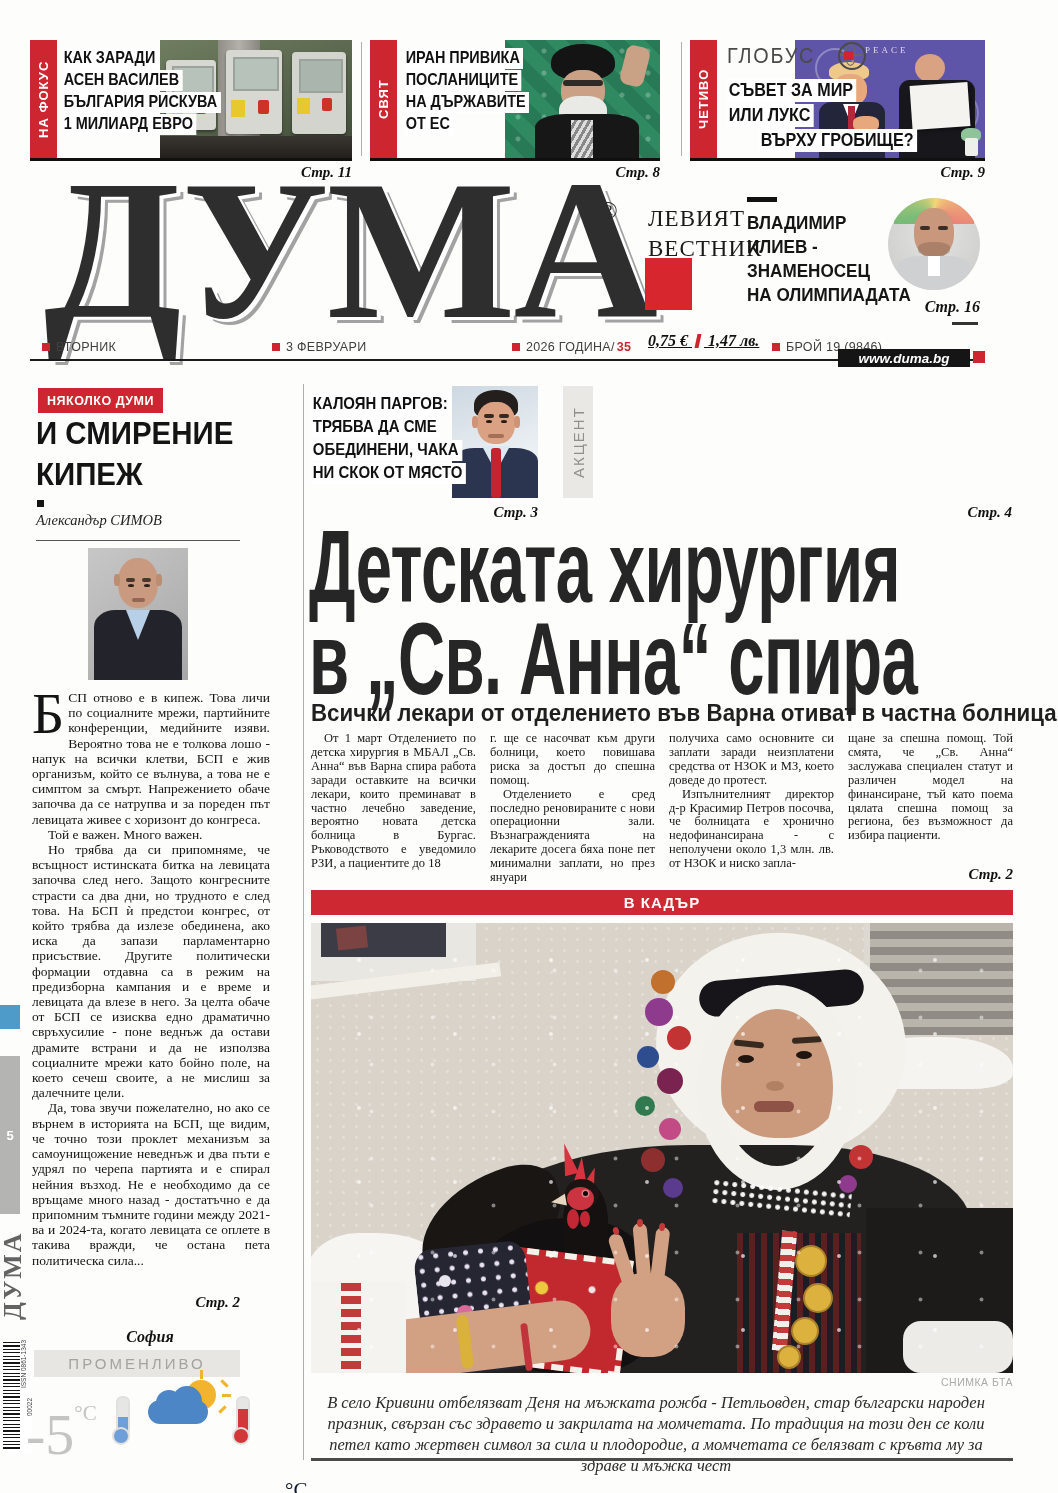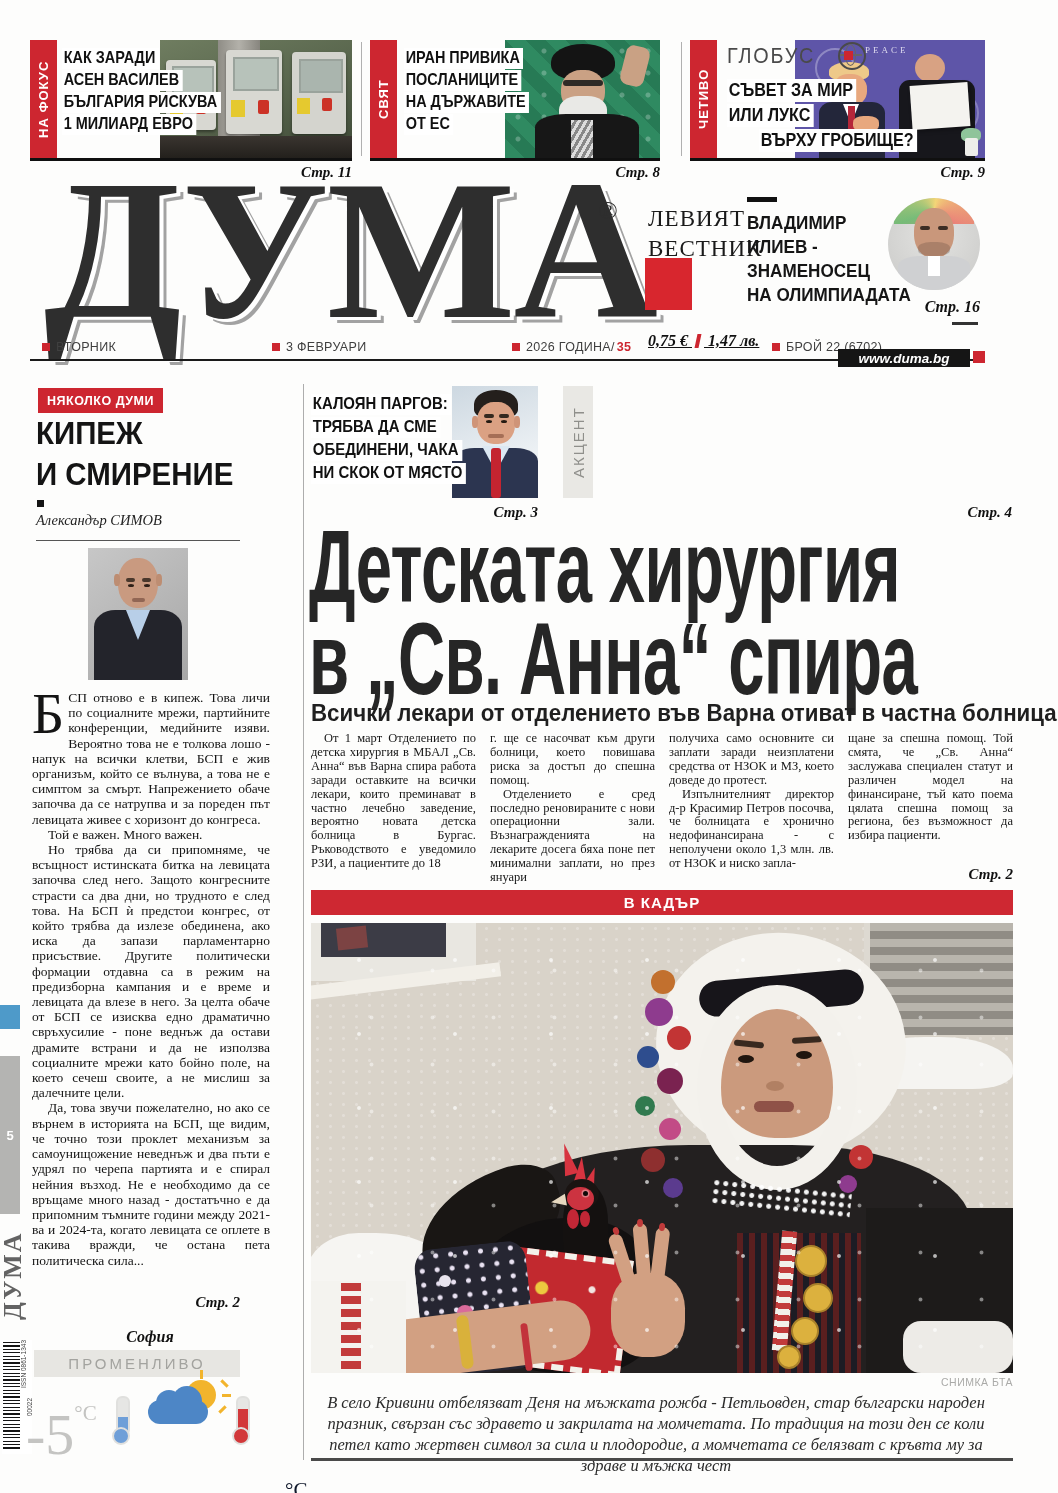--- a/index.html
+++ b/index.html
@@ -176,36 +176,36 @@
         <span style="width:8px;height:8px;background:#cd2630;display:inline-block;"></span>
         <span>3 ФЕВРУАРИ</span>
       </span>
     <span style="position:absolute;left:470px;display:flex;align-items:center;gap:6px;white-space:nowrap;">
         <span style="width:8px;height:8px;background:#cd2630;display:inline-block;"></span>
         <span>2026 ГОДИНА/</span>
         <span style="color:#cd2630;font-weight:bold;margin-left:-4px;">35</span>
       </span>
     <span style="position:absolute;left:730px;display:flex;align-items:center;gap:6px;white-space:nowrap;">
         <span style="width:8px;height:8px;background:#cd2630;display:inline-block;"></span>
-        <span>БРОЙ 22 (6702)</span>
+        <span>БРОЙ 19 (9846)</span>
       </span>
   </div>
 
   <div class="ab" style="left:30px;top:359px;width:955px;height:2px;background:#1a1a1a;"></div>
   <div class="ab" style="left:838px;top:349px;width:132px;height:18px;background:#151515;text-align:center;z-index:3;">
     <span style="font:bold italic 13.5px/18px 'Liberation Sans',sans-serif;color:#fff;">www.duma.bg</span>
   </div>
   <div class="ab" style="left:973px;top:351px;width:12px;height:12px;background:#cd2630;z-index:3;"></div>
 
   <div class="ab" style="left:38px;top:388px;background:#cd2630;padding:3px 9px 4px;display:inline-block;">
     <span style="font:bold 12.5px 'Liberation Sans',sans-serif;color:#fff;letter-spacing:.5px;">НЯКОЛКО ДУМИ</span>
   </div>
   <div class="ab" style="left:36px;top:416px;">
+    <div style="line-height:37px;"><span style="display:inline-block;transform:scaleX(.95);transform-origin:0 50%;font:bold 31px 'Liberation Sans',sans-serif;color:#141414;white-space:nowrap;">И СМИРЕНИЕ</span></div>
     <div style="line-height:37px;"><span style="display:inline-block;transform:scaleX(.95);transform-origin:0 50%;font:bold 31px 'Liberation Sans',sans-serif;color:#141414;white-space:nowrap;">КИПЕЖ</span></div>
-    <div style="line-height:37px;"><span style="display:inline-block;transform:scaleX(.95);transform-origin:0 50%;font:bold 31px 'Liberation Sans',sans-serif;color:#141414;white-space:nowrap;">И СМИРЕНИЕ</span></div>
   </div>
   <div class="ab" style="left:37px;top:500px;width:7px;height:7px;background:#141414;"></div>
   <div class="ab serif" style="left:36px;top:512px;font-style:italic;font-size:14.5px;color:#222;">Александър СИМОВ</div>
   <div class="ab" style="left:36px;top:540px;width:204px;height:1px;background:#555;"></div>
 
   <div class="ab photo" style="left:88px;top:548px;width:100px;height:132px;background:linear-gradient(140deg,#c7c7c7,#a7a7a7);">
     <div style="left:30px;top:10px;width:40px;height:50px;background:#c99a80;border-radius:46%;"></div>
     <div style="left:26px;top:26px;width:6px;height:12px;background:#bd8d72;border-radius:40%;"></div>
     <div style="left:68px;top:26px;width:6px;height:12px;background:#bd8d72;border-radius:40%;"></div>
     <div style="left:38px;top:30px;width:9px;height:3.5px;background:#4a382c;border-radius:2px;"></div>

